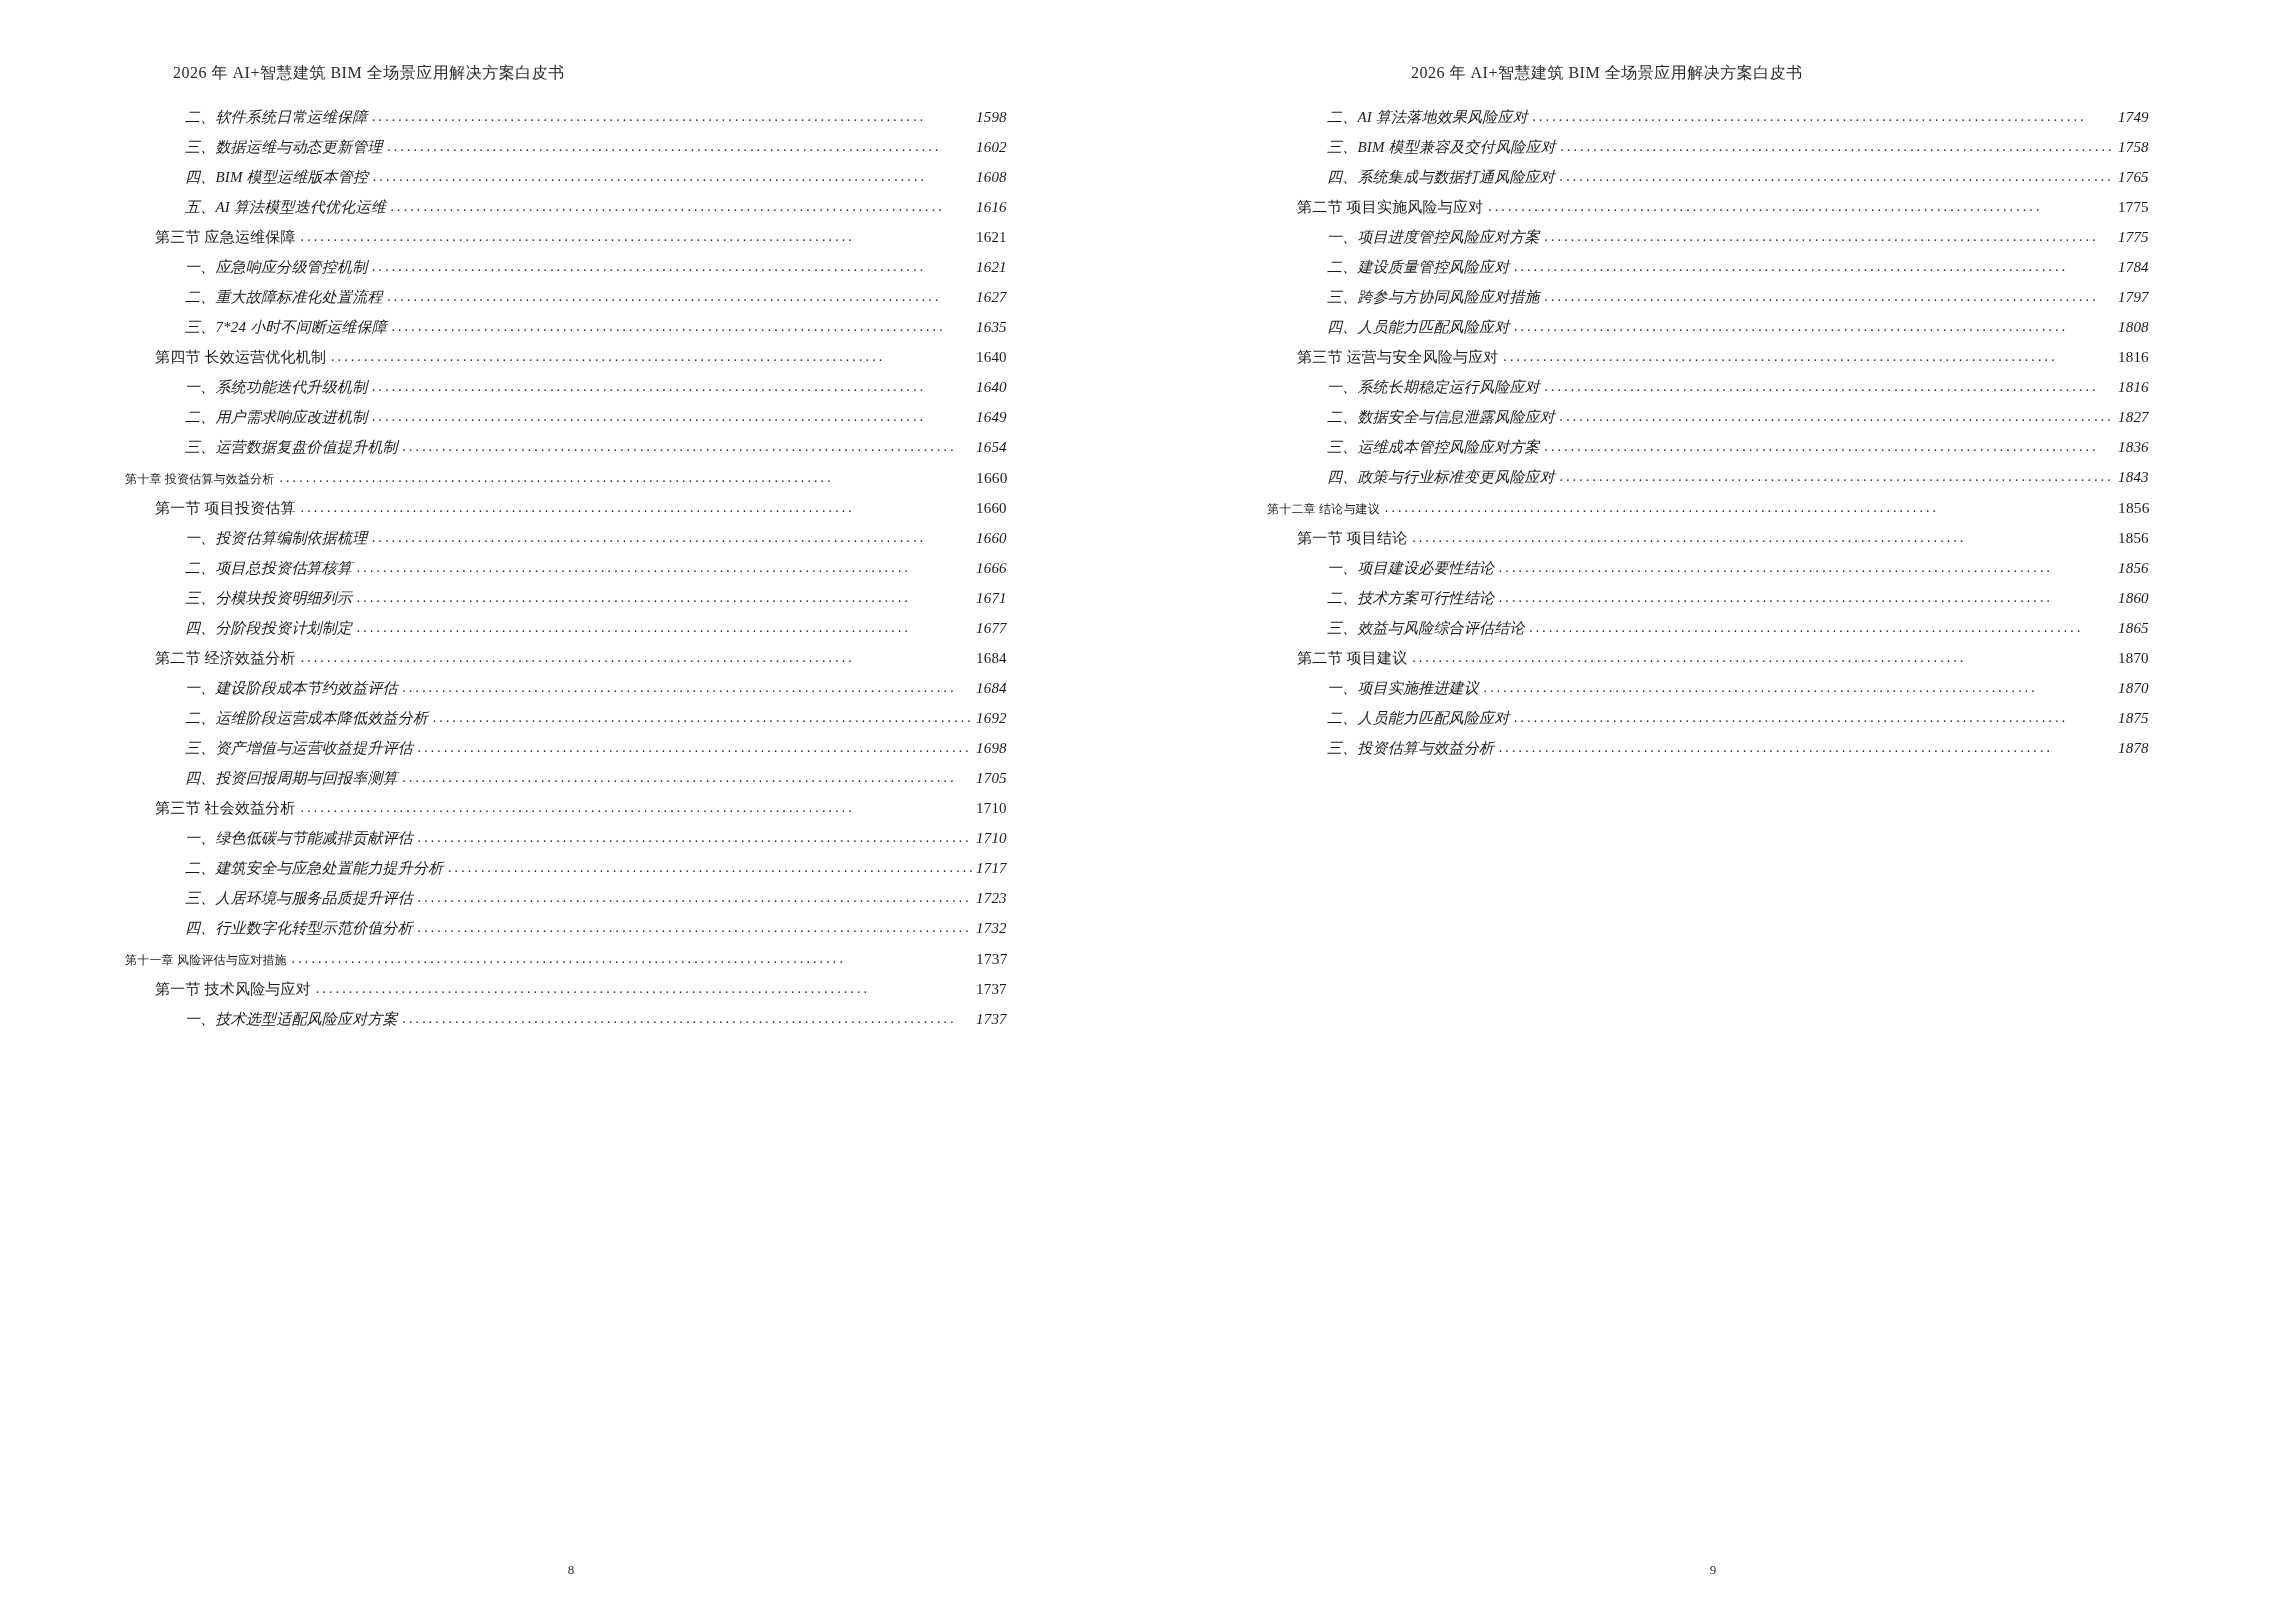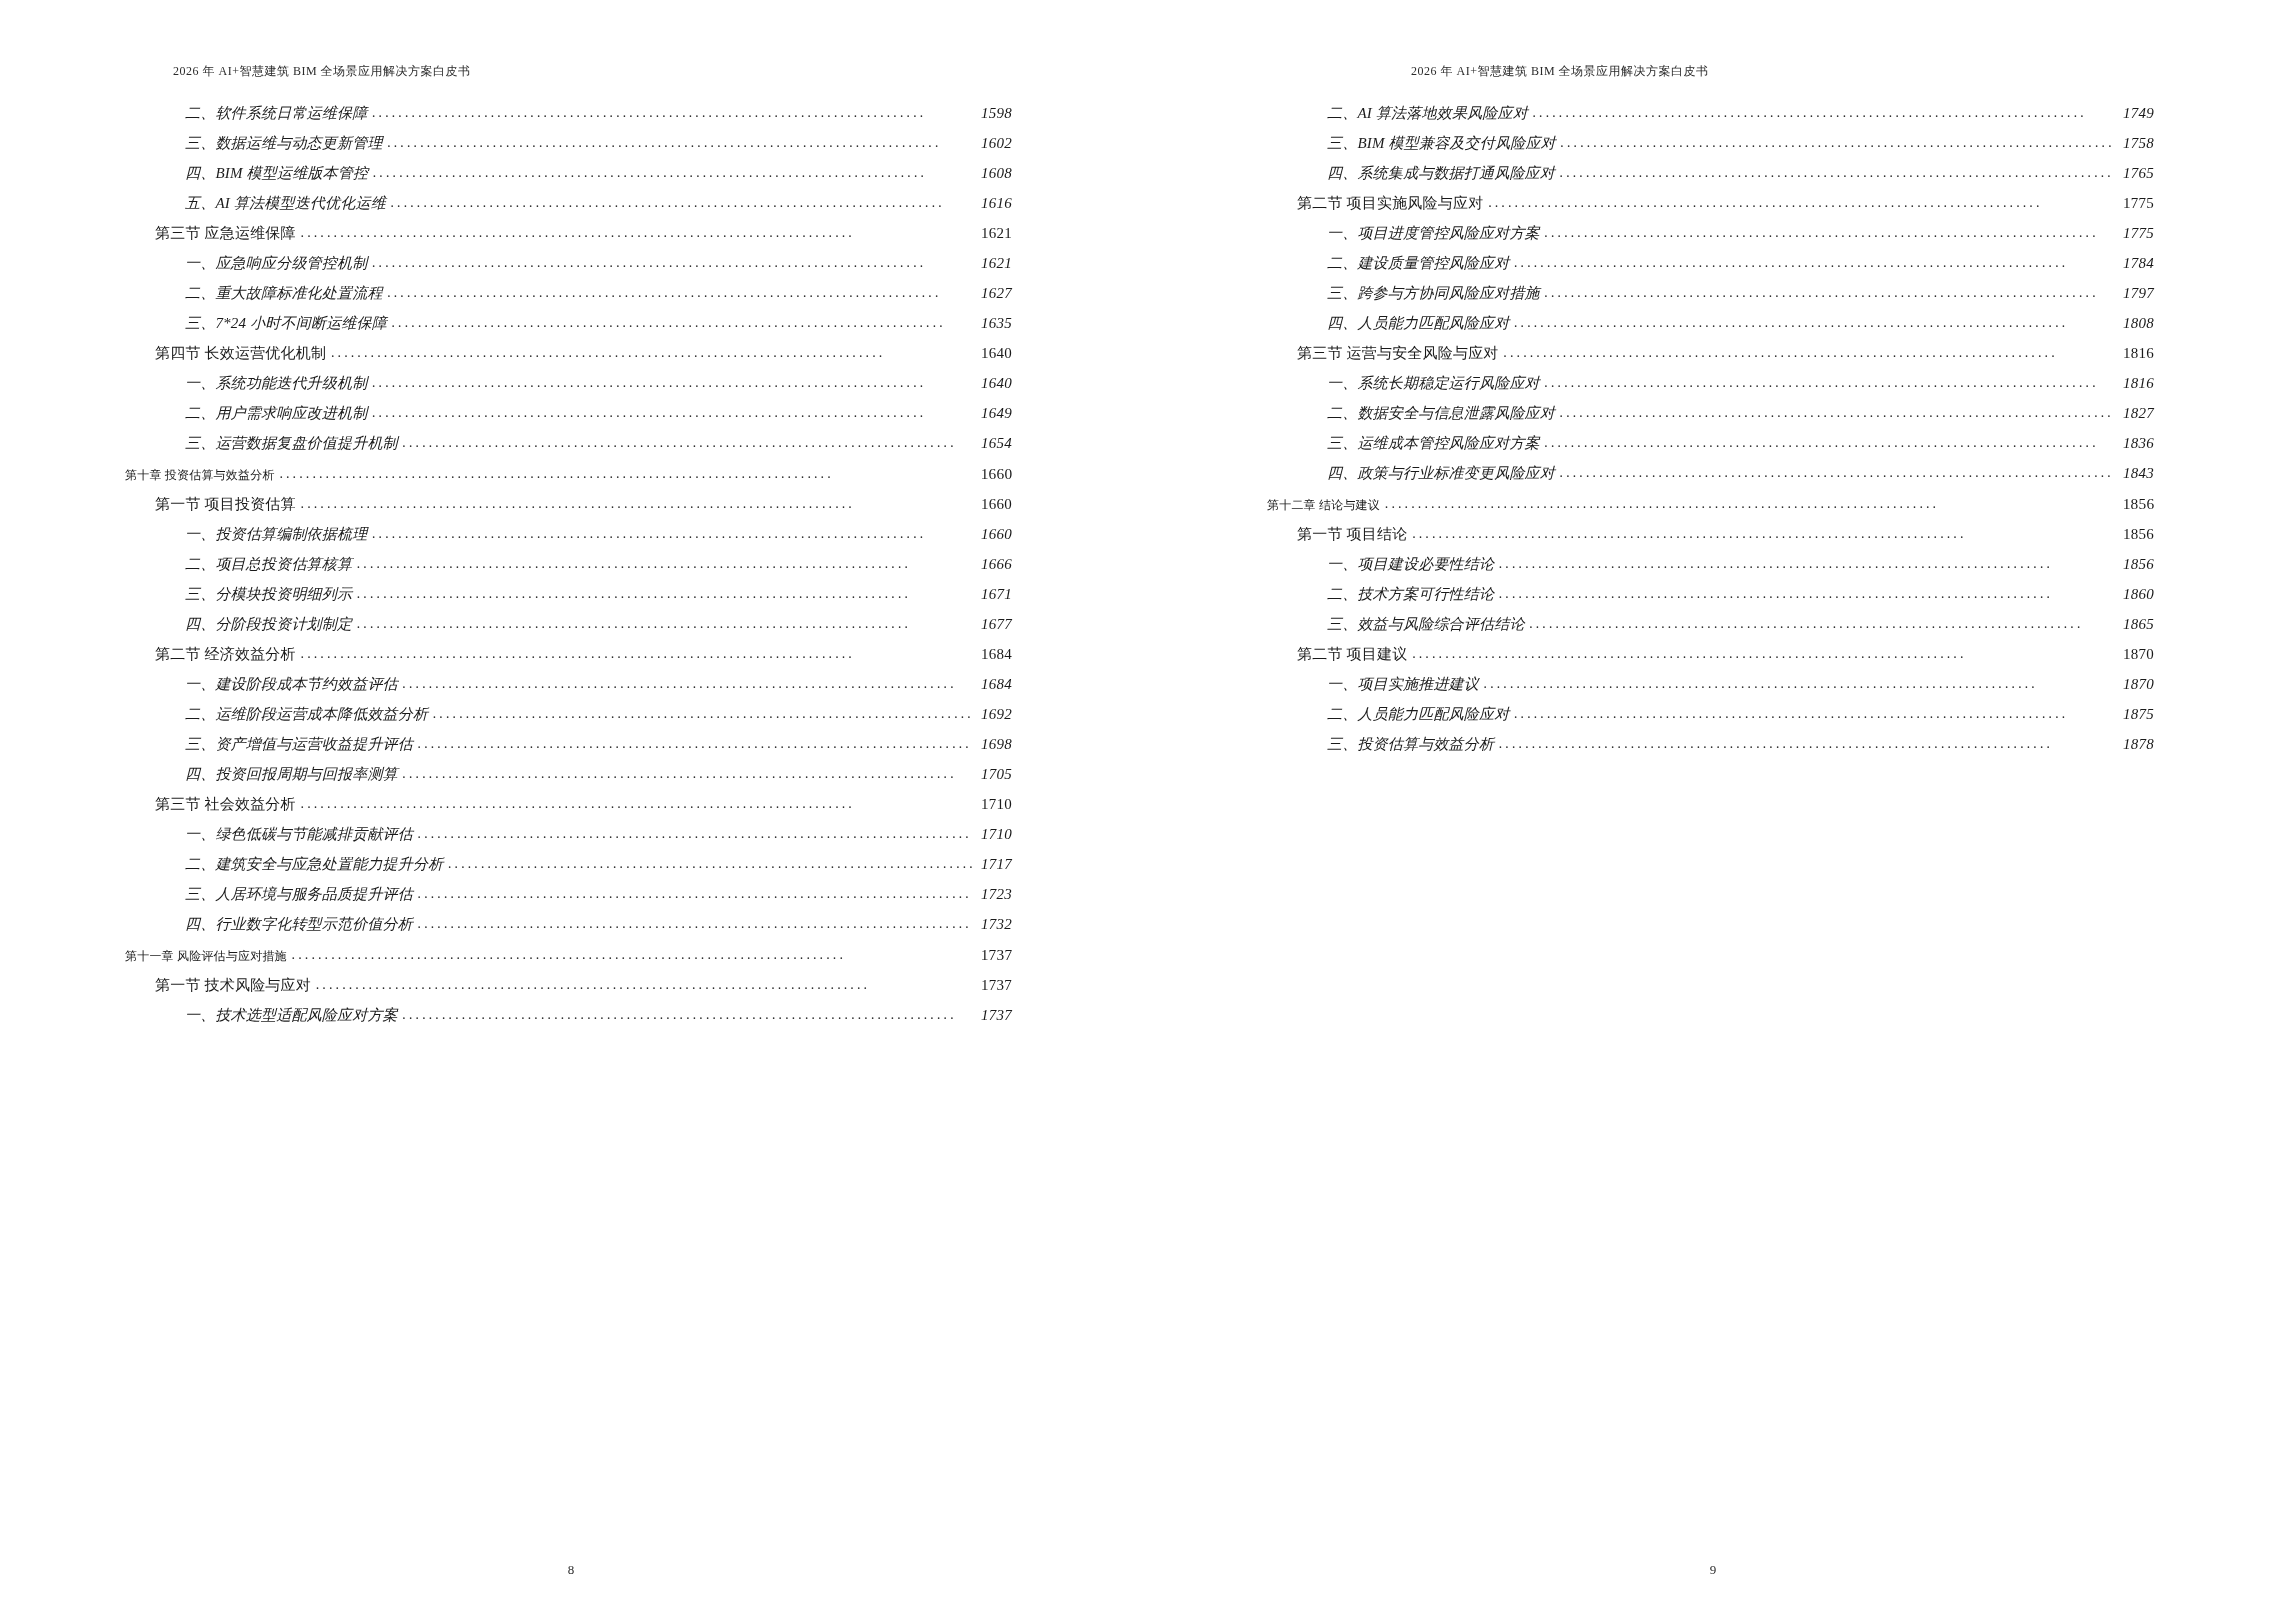--- a/index.html
+++ b/index.html
@@ -21,21 +21,21 @@
     box-sizing: border-box;
   }
   .page {
     position: relative;
     width: 1142px;
     height: 1622px;
     box-sizing: border-box;
     padding: 63px 125px 0 125px;
   }
   .running-head {
-    font-size: 12px;
+    font-size: 16px;
     letter-spacing: 0.5px;
     color: #2b2b2b;
     text-align: left;
     padding-left: 48px;
     margin-bottom: 26px;
     white-space: nowrap;
   }
   .page.right .running-head {
     padding-left: 144px;
   }
@@ -64,21 +64,21 @@
     font-size: 14px;
     letter-spacing: 3.1px;
     color: #2b2b2b;
     position: relative;
     top: -1.4px;
   }
   .toc-entry .pg {
     flex: 0 0 auto;
     font-size: 15px;
     min-width: 41px;
-    text-align: center;
+    text-align: left;
     letter-spacing: 0.2px;
   }
   
   .lvl-1 { margin-left: 0px; }      
   .lvl-2 { margin-left: 30px; }     
   .lvl-3 { margin-left: 60px; font-style: italic; }    
 
   .lvl-1 .label { font-size: 12px; }
   .lvl-1 .pg { font-size: 15.4px; }
 

